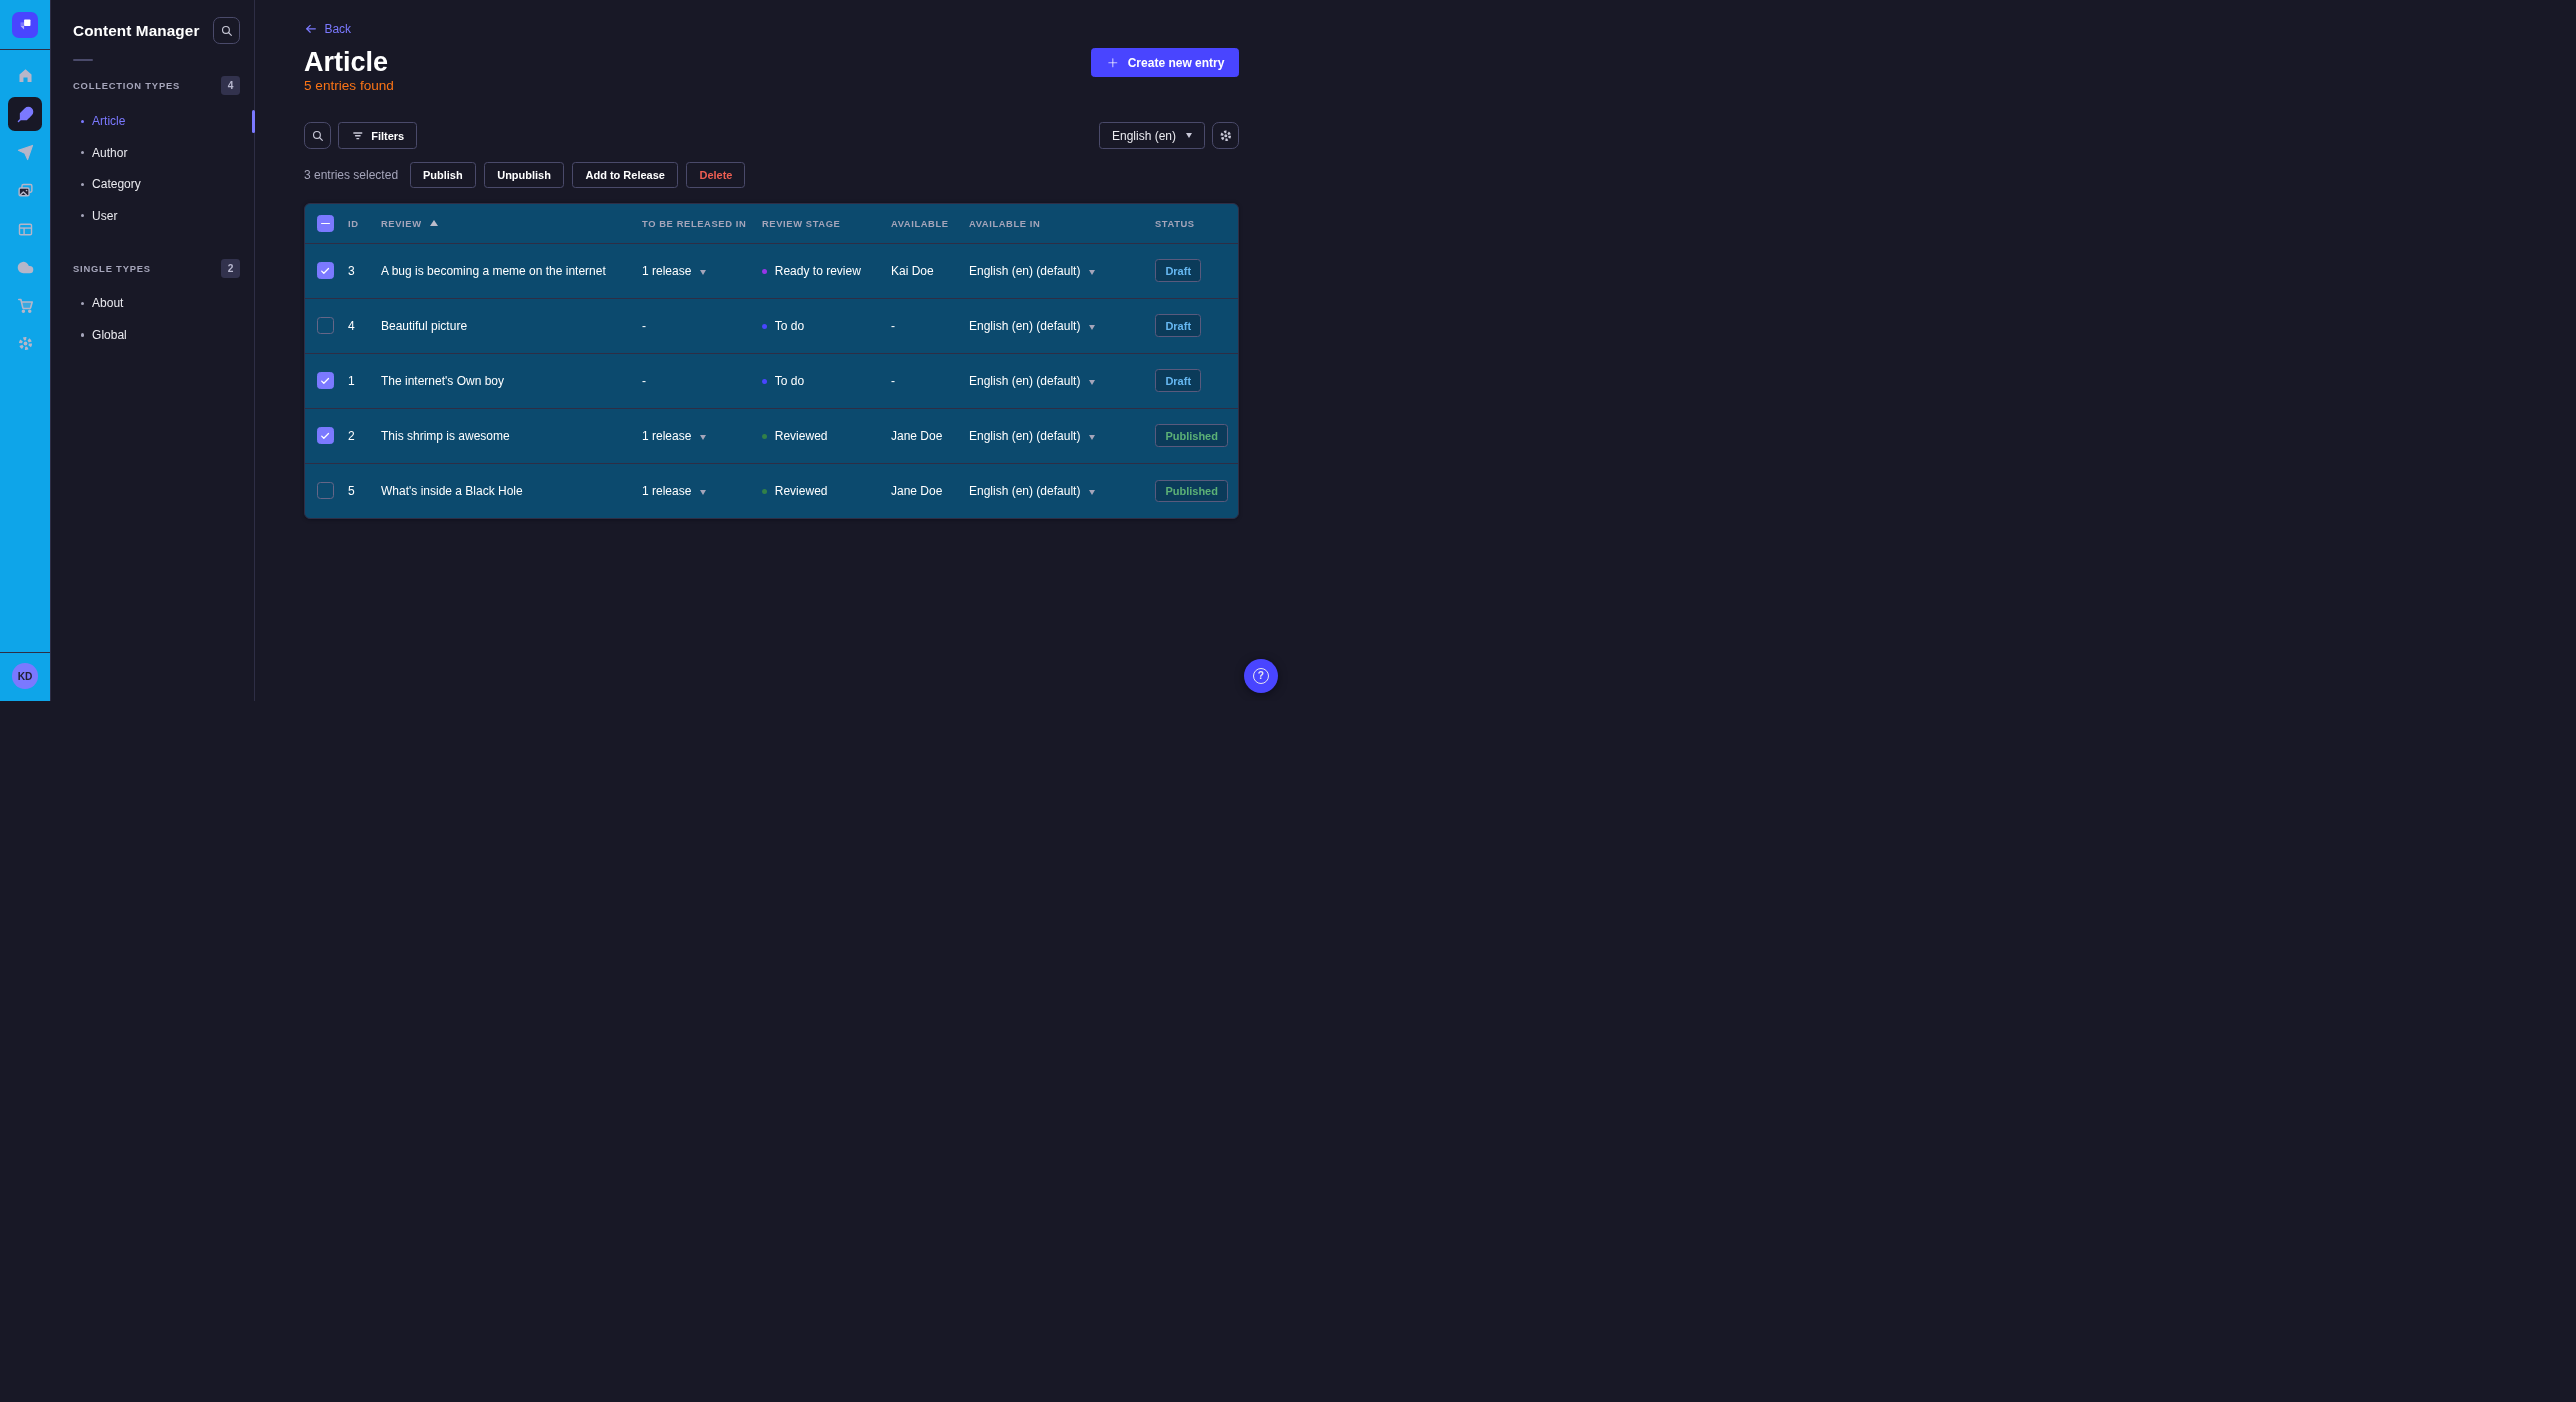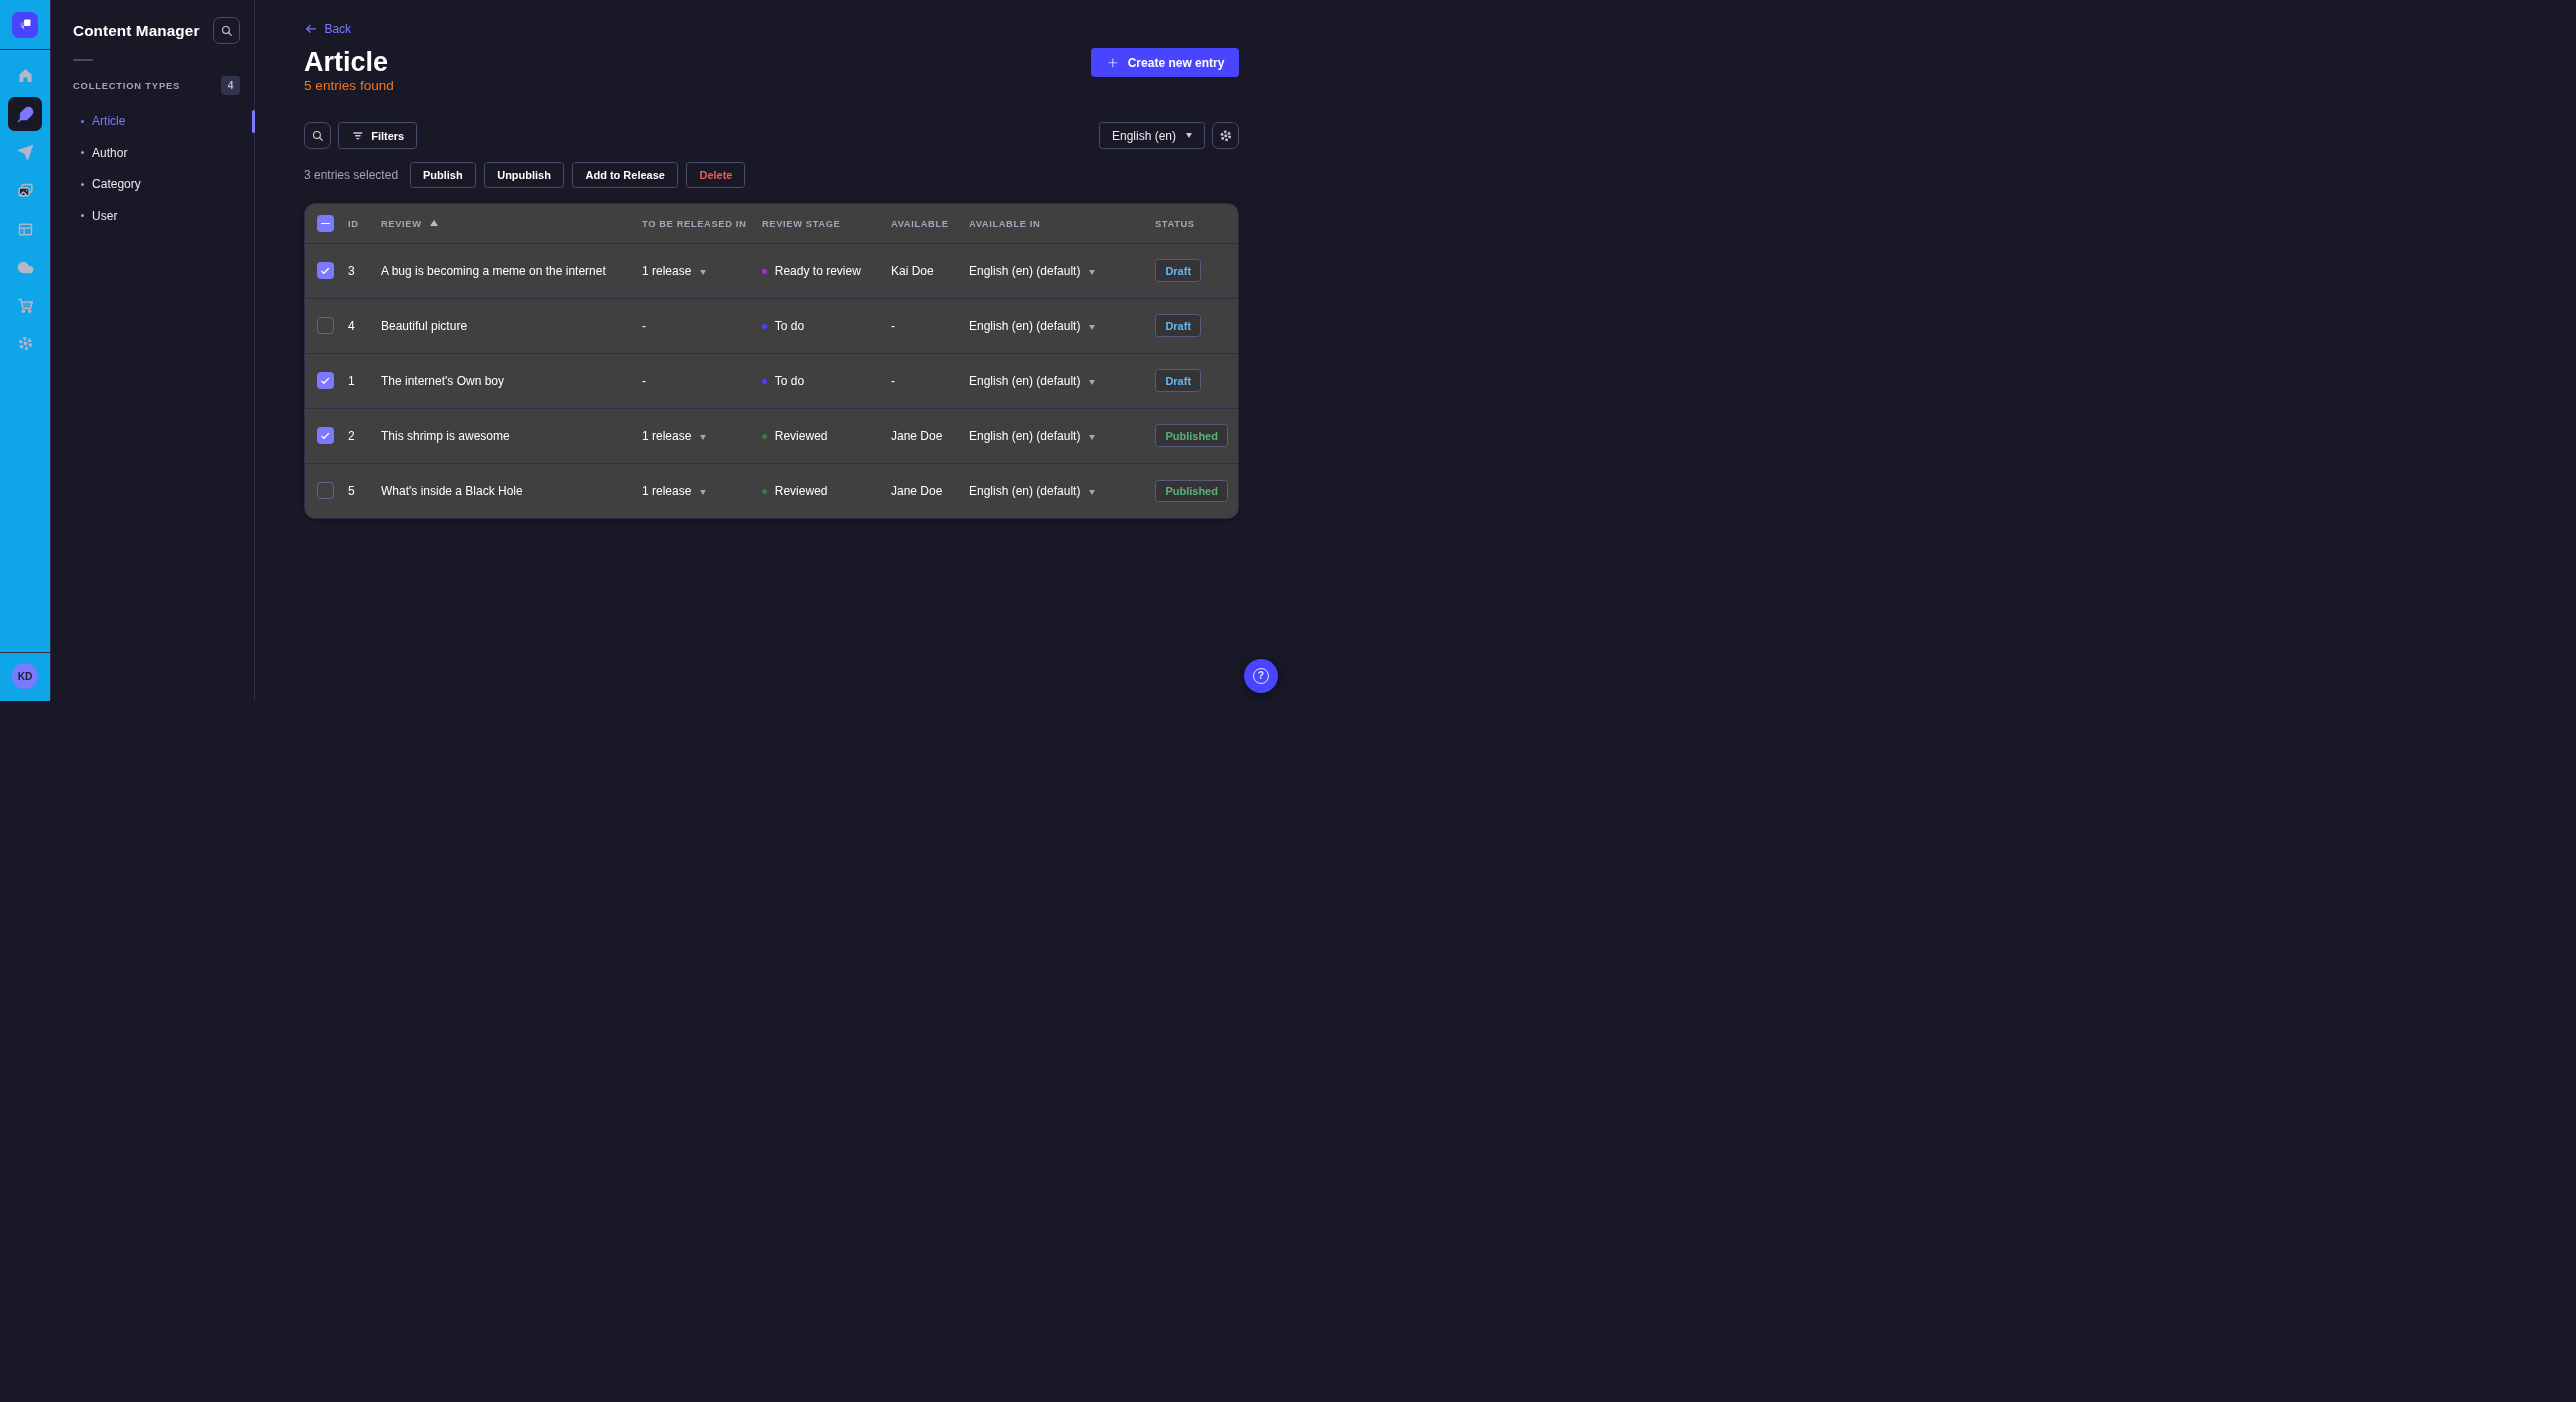--- a/index.html
+++ b/index.html
@@ -112,22 +112,22 @@
   .btn-sel {
     display:inline-flex; align-items:center; height:25.6px;
     background:transparent; border:0.9px solid #4a4a6a; border-radius:3.4px;
     color:#fff; font-size:11px; font-weight:700; padding:0 12px; cursor:pointer;
     font-family:"Liberation Sans", sans-serif;
   }
   .btn-sel.danger { color:#ee5e52; }
 
   
   .card {
-    margin-top:15.3px; background:#404040; border:0.9px solid #2e2e45;
-    border-radius:11px; overflow:hidden; box-shadow:0 0.9px 3.4px rgba(3,3,13,.35);
+    margin-top:15.3px; background:#0c4a6e; border:0.9px solid #2e2e45;
+    border-radius:6px; overflow:hidden; box-shadow:0 0.9px 3.4px rgba(3,3,13,.35);
   }
   table { width:100%; border-collapse:collapse; table-layout:fixed; }
   th { height:39px; text-align:left; font-size:9.4px; font-weight:700; letter-spacing:0.6px; color:#a5a5ba; padding:0 10.2px 0 0; }
   td { height:55px; font-size:12px; color:#ffffff; padding:0 10.2px 0 0; border-top:0.9px solid #2e2e45; }
   th.c-cb, td.c-cb { padding-left:12px; padding-right:0; }
   .th-flex { display:inline-flex; align-items:center; }
   .sort-asc {
     width:0; height:0; display:inline-block; margin-left:8.5px;
     border-left:4.3px solid transparent; border-right:4.3px solid transparent;
     border-bottom:6px solid #bcbcca;
@@ -271,20 +271,38 @@
 
   </li>
           <li class="nav-item">
     <span class="bullet"></span>
     <span class="nav-label">User</span>
 
   </li>
         </ul>
     </div>
 
+    <div class="section">
+      <div class="section-head">
+        <span class="section-label">SINGLE TYPES</span>
+        <span class="count-badge">2</span>
+      </div>
+      <ul class="nav-list">
+          <li class="nav-item">
+    <span class="bullet"></span>
+    <span class="nav-label">About</span>
+
+  </li>
+          <li class="nav-item">
+    <span class="bullet"></span>
+    <span class="nav-label">Global</span>
+
+  </li>
+        </ul>
+    </div>
   </nav>
 
   <main class="main">
     <a class="back-link">
       <svg width="13.6" height="13.6" viewBox="0 0 24 24" fill="none" stroke="currentColor" stroke-width="2.2" stroke-linecap="round" stroke-linejoin="round">
         <line x1="20" y1="12" x2="5" y2="12"></line>
           <polyline points="11 6 5 12 11 18"></polyline>
       </svg>
       <span>Back</span>
     </a>

